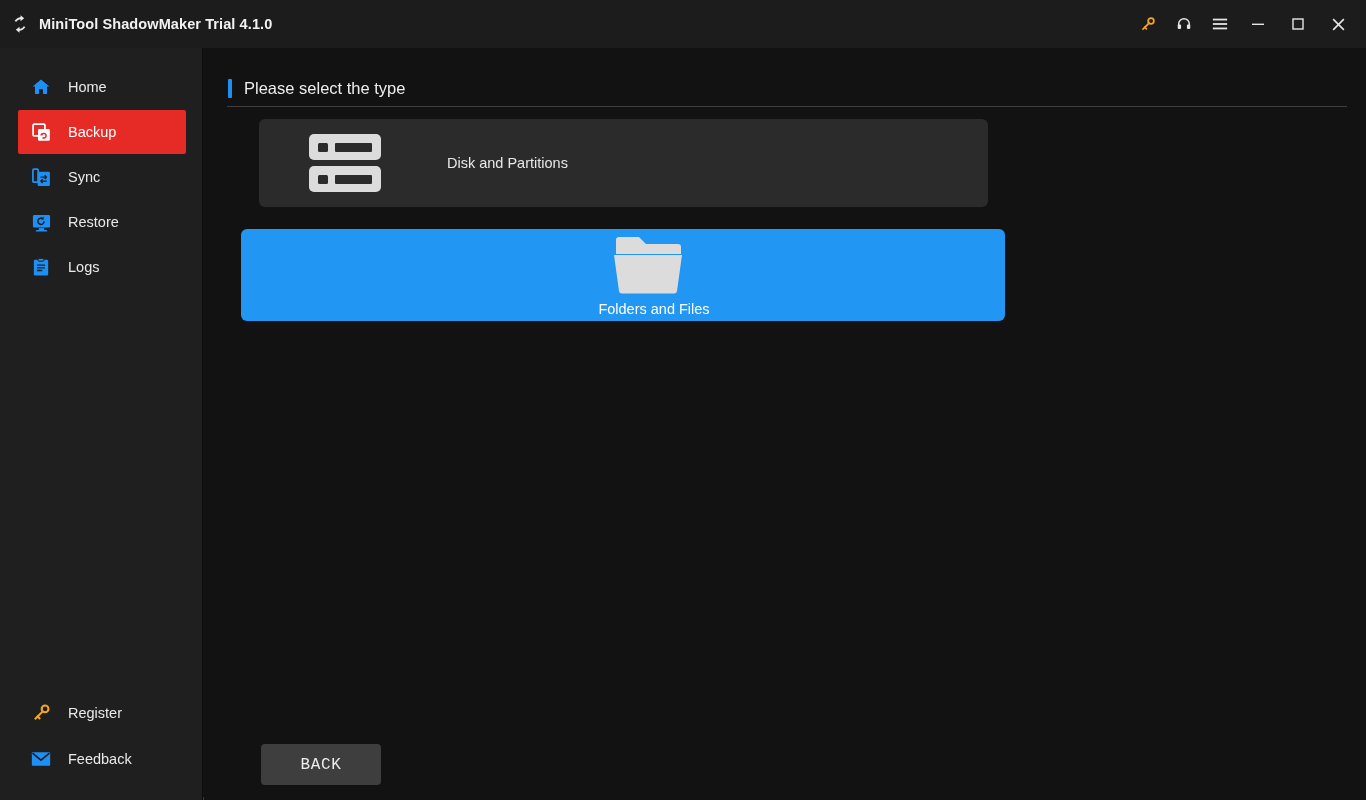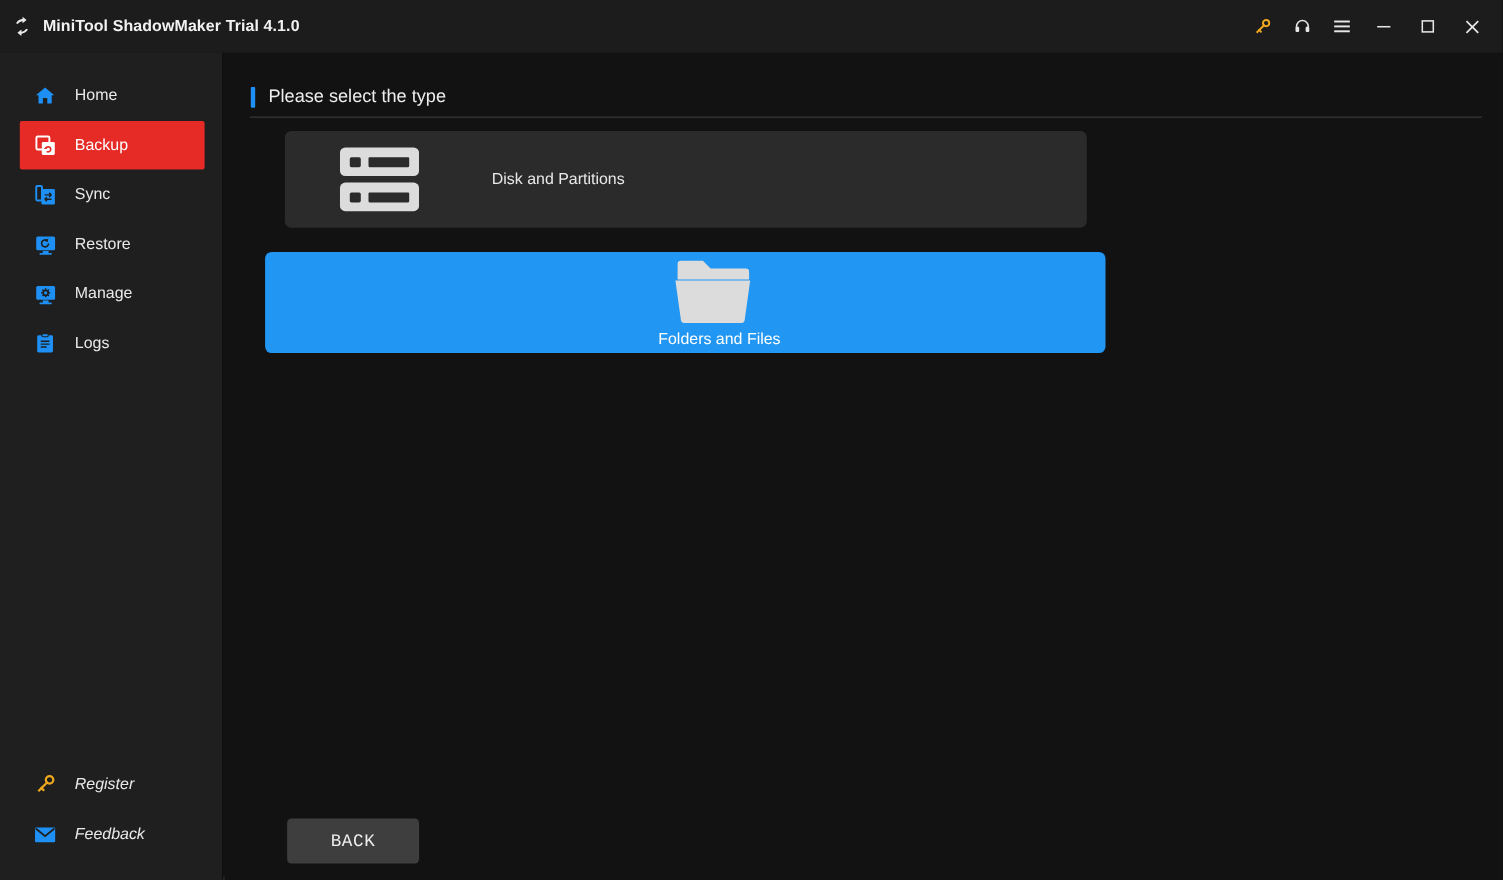--- a/index.html
+++ b/index.html
@@ -62,21 +62,21 @@
     display: flex; align-items: center; justify-content: center;
     flex: 0 0 22px;
   }
   .nav-item .lbl {
     color: #e9e9e9; font-size: 14.5px; margin-left: 16px;
     white-space: nowrap;
   }
   .nav-item.active { background: #e62a26; }
   .nav-item.active .lbl { color: #ffffff; }
 
-  .nav-bottom { position: absolute; left: 0; bottom: 18px; width: 203px; font-style: italic; }
+  .nav-bottom { position: absolute; left: 0; bottom: 18px; width: 203px; }
   .nav-bottom .nav-item { height: 45px; }
 
   
   .main {
     position: absolute; top: 48px; left: 204px;
     width: 1162px; height: 752px;
     background: #121212;
   }
   .section-head {
     position: absolute; top: 31px; left: 24px;
@@ -228,32 +228,20 @@
             <rect x="2.2" y="3.4" width="19.6" height="14.4" rx="1.6" fill="#1e90f5"></rect>
             <rect x="9" y="18.4" width="6" height="3.2" fill="#1e90f5"></rect>
             <rect x="5.6" y="20.6" width="12.8" height="1.8" rx=".8" fill="#1e90f5"></rect>
             <path d="M15 10.6 a3.6 3.6 0 1 1 -1.4 -2.9" fill="none" stroke="#1f1f1f" stroke-width="1.7"></path>
             <path d="M14.7 5.4 L14.2 9.1 L10.8 8.1 Z" fill="#1f1f1f"></path>
           </svg>
         </span>
         <span class="lbl">Restore</span>
       </div>
 
-      <div class="nav-item">
-        <span class="ico">
-          <svg width="21" height="21" viewBox="0 0 24 24">
-            <rect x="2.2" y="3.4" width="19.6" height="14.4" rx="1.6" fill="#1e90f5"></rect>
-            <rect x="9" y="18.4" width="6" height="3.2" fill="#1e90f5"></rect>
-            <rect x="5.6" y="20.6" width="12.8" height="1.8" rx=".8" fill="#1e90f5"></rect>
-            <circle cx="12" cy="10.5" r="2.6" fill="none" stroke="#1f1f1f" stroke-width="1.8"></circle>
-            <path d="M12 5.8 V7.4 M12 13.6 V15.2 M7.3 10.5 H8.9 M15.1 10.5 H16.7 M8.7 7.2 L9.8 8.3 M14.2 12.7 L15.3 13.8 M15.3 7.2 L14.2 8.3 M9.8 12.7 L8.7 13.8" stroke="#1f1f1f" stroke-width="1.6"></path>
-          </svg>
-        </span>
-        <span class="lbl">Manage</span>
-      </div>
 
       <div class="nav-item">
         <span class="ico">
           <svg width="20" height="21" viewBox="0 0 24 24">
             <rect x="3.4" y="2.6" width="17.2" height="19" rx="1.6" fill="#1e90f5"></rect>
             <rect x="8.6" y="1" width="6.8" height="3.4" rx="1" fill="#1e90f5" stroke="#1f1f1f" stroke-width="1.2"></rect>
             <path d="M7.2 9.2 H16.8 M7.2 12.4 H16.8 M7.2 15.6 H13.6" stroke="#1f1f1f" stroke-width="1.6"></path>
           </svg>
         </span>
         <span class="lbl">Logs</span>

